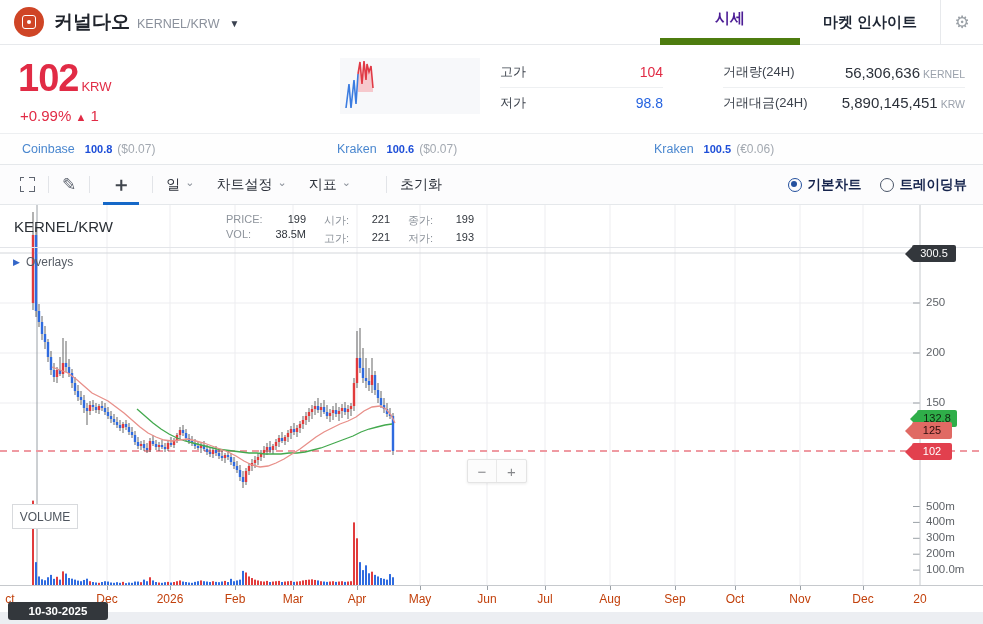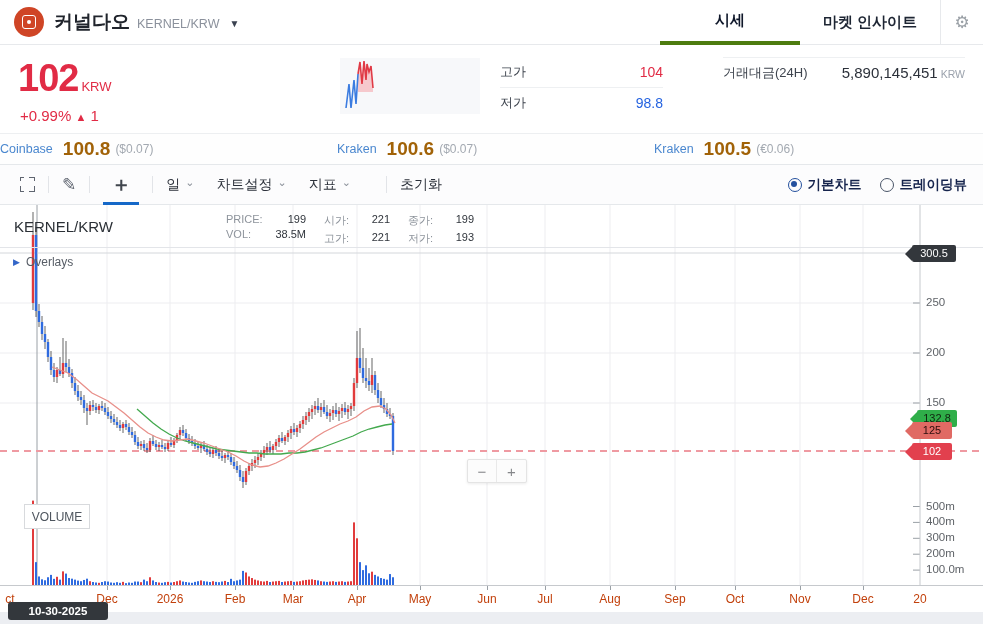--- a/index.html
+++ b/index.html
@@ -8,21 +8,21 @@
   
   #header { position:absolute; top:0; left:0; width:983px; height:45px; border-bottom:1px solid #e7e9ec; display:flex; align-items:center; background:#fff; }
   .coin-logo { width:30px; height:30px; border-radius:50%; background:#cf4526; margin-left:14px; display:flex; align-items:center; justify-content:center; flex:0 0 auto; }
   .coin-logo .glyph { width:14px; height:14px; border:1.6px solid #fff; border-radius:3px; position:relative; }
   .coin-logo .glyph:after { content:""; position:absolute; left:3.6px; top:3.6px; width:4px; height:4px; border-radius:50%; background:#fff; }
   .coin-name { font-size:19px; font-weight:bold; color:#20242c; margin-left:10px; }
   .coin-pair { font-size:12.5px; color:#8b919c; margin-left:7px; margin-top:4px; }
   .coin-caret { font-size:10px; color:#3a4150; margin-left:10px; margin-top:3px; cursor:pointer; }
   #tabs { margin-left:auto; display:flex; height:45px; align-items:stretch; }
   .tab { width:140px; display:flex; align-items:center; justify-content:center; font-size:15px; color:#1d2533; font-weight:bold; cursor:pointer; }
-  .tab.active { color:#0f172a; border-bottom:4px solid #4d7c0f; }
+  .tab.active { color:#4c1d95; border-bottom:7px solid #4d7c0f; }
   .gear-cell { width:43px; border-left:1px solid #e7e9ec; display:flex; align-items:center; justify-content:center; color:#9aa0a6; font-size:17px; cursor:pointer; }
 
   
   #price-sec { position:absolute; top:45px; left:0; width:983px; height:88px; background:#fff; }
   .big-price { position:absolute; left:18px; top:12px; color:#e12b45; }
   .big-price .num { font-size:38px; font-weight:bold; letter-spacing:-1px; }
   .big-price .cur { font-size:13px; margin-left:3px; }
   .chg-line { position:absolute; left:20px; top:62px; color:#e12b45; font-size:15px; }
   .chg-line .arr { font-size:11px; }
   #spark-wrap { position:absolute; left:340px; top:13px; width:140px; height:56px; background:#f7f8fa; }
@@ -34,21 +34,21 @@
   .stat-l { font-size:13px; color:#3e444e; }
   .stat-v { font-size:14px; color:#2c313a;margin-left:20px; }
   .stat-v.red { color:#e12b45; } .stat-v.blue { color:#2563e0; }
   .stat-v .bignum { font-size:15px; color:#2c313a; }
   .stat-v .unit { font-size:10.5px; color:#9ba2ac; margin-left:3px; }
 
   
   #exch-bar { position:absolute; top:133px; left:0; width:983px; height:32px; border-top:1px solid #edeff1; border-bottom:1px solid #e5e8eb; display:flex; align-items:center; background:#fefefe; }
   .exch-cell { width:327px; display:flex; align-items:center; }
   .exch-cell .nm { color:#4a87cf; font-size:12.5px; }
-  .exch-cell .pr { color:#a16207; font-size:19px; font-weight:bold; margin-left:10px; }
+  .exch-cell .pr { color:#1d4ed8; font-size:11px; font-weight:bold; margin-left:10px; }
   .exch-cell .fi { color:#a3a9b1; font-size:12px; margin-left:5px; }
 
   
   #toolbar { position:absolute; top:165px; left:0; width:983px; height:40px; border-bottom:1px solid #e5e8eb; background:#fcfcfd; display:flex; align-items:center; }
   .tb-icon { color:#5f6570; display:flex; align-items:center; justify-content:center; cursor:pointer; }
   .fs-icon { width:15px; height:15px; border:1.7px solid #5f6570; position:relative; margin-left:20px; }
   .fs-icon:before { content:""; position:absolute; left:3px; top:-3px; width:5px; height:21px; background:#fcfcfd; }
   .fs-icon:after { content:""; position:absolute; left:-3px; top:3px; width:21px; height:5px; background:#fcfcfd; }
   .tb-sep { width:1px; height:17px; background:#e2e4e8; margin:0 13px; }
   .pencil { font-size:17px; }
@@ -75,21 +75,21 @@
   .lg-col1 .lg-cell { width:80px; } .lg-col2 .lg-cell, .lg-col3 .lg-cell { width:66px; }
   .lg-l { color:#8e949c; } .lg-v { color:#30353c; }
   #overlays { position:absolute; left:13px; top:50px; display:flex; align-items:center; gap:6px; z-index:3; cursor:pointer; }
   #overlays .tri { color:#3466c8; font-size:9px; }
   #overlays .txt { color:#575d66; font-size:12px; }
   .ylab { position:absolute; left:926px; font-size:11.5px; color:#5f6368; z-index:2; }
   .xlab { position:absolute; top:6px; transform:translateX(-50%); font-size:12px; color:#c2410c; }
   .xtick { position:absolute; top:0; width:1px; height:4px; background:#9aa0a6; }
   .ptag { position:absolute; height:17px; line-height:17px; font-size:11px; text-align:center; border-radius:2px; background:var(--c); }
   .ptag:before { content:""; position:absolute; left:-7px; top:1.5px; border:7px solid transparent; border-right:7px solid var(--c); border-left:none; }
-  #vol-label { position:absolute; left:24px; top:299px; width:66px; height:25px; background:#fff; border:1px solid #d8dadd; color:#4e555e; font-size:12px; display:flex; align-items:center; justify-content:center; z-index:3; }
+  #vol-label { position:absolute; left:12px; top:299px; width:66px; height:25px; background:#fff; border:1px solid #d8dadd; color:#4e555e; font-size:12px; display:flex; align-items:center; justify-content:center; z-index:3; }
   #zoom-ctl { position:absolute; left:467px; top:254px; display:flex; background:#fcfcfc; border:1px solid #e4e4e4; border-radius:2px; box-shadow:0 1px 3px rgba(0,0,0,.08); z-index:4; }
   .zbtn { width:29px; height:22px; display:flex; align-items:center; justify-content:center; color:#808archive5; color:#85878a; font-size:15px; cursor:pointer; }
   .zbtn:first-child { border-right:1px solid #e9e9e9; }
 
   
   #xaxis { position:absolute; top:586px; left:0; width:983px; height:26px; background:#fff; }
   #bottom-strip { position:absolute; top:612px; left:0; width:983px; height:12px; background:#eceef2; }
   #date-tag { position:absolute; left:8px; top:602px; width:100px; height:18px; background:#33373c; color:#fff; border-radius:3px; font-size:11.5px; display:flex; align-items:center; justify-content:center; z-index:6;font-weight:bold; }
 </style>
 </head>
@@ -129,29 +129,33 @@
     <div class="stat-row">
         <span class="stat-l">고가</span>
         <span class="stat-v red">104</span>
       </div>
     <div class="stat-row stat-div">
         <span class="stat-l">저가</span>
         <span class="stat-v blue">98.8</span>
       </div>
   </div>
   <div class="stat-col" id="stat-col2">
+    <div class="stat-row">
+        <span class="stat-l">거래량(24H)</span>
+      <span class="stat-v"><span class="bignum">56,306,636</span><span class="unit">KERNEL</span></span>
+      </div>
     <div class="stat-row stat-div">
         <span class="stat-l">거래대금(24H)</span>
       <span class="stat-v"><span class="bignum">5,890,145,451</span><span class="unit">KRW</span></span>
       </div>
   </div>
 </div>
 
 <div id="exch-bar">
-  <div class="exch-cell" style="">
+  <div class="exch-cell" style="padding-left:22px">
     <span class="nm">Coinbase</span>
       <span class="pr">100.8</span>
       <span class="fi">($0.07)</span>
   </div>
   <div class="exch-cell" style="padding-left:10px">
     <span class="nm">Kraken</span>
       <span class="pr">100.6</span>
       <span class="fi">($0.07)</span>
   </div>
   <div class="exch-cell">

